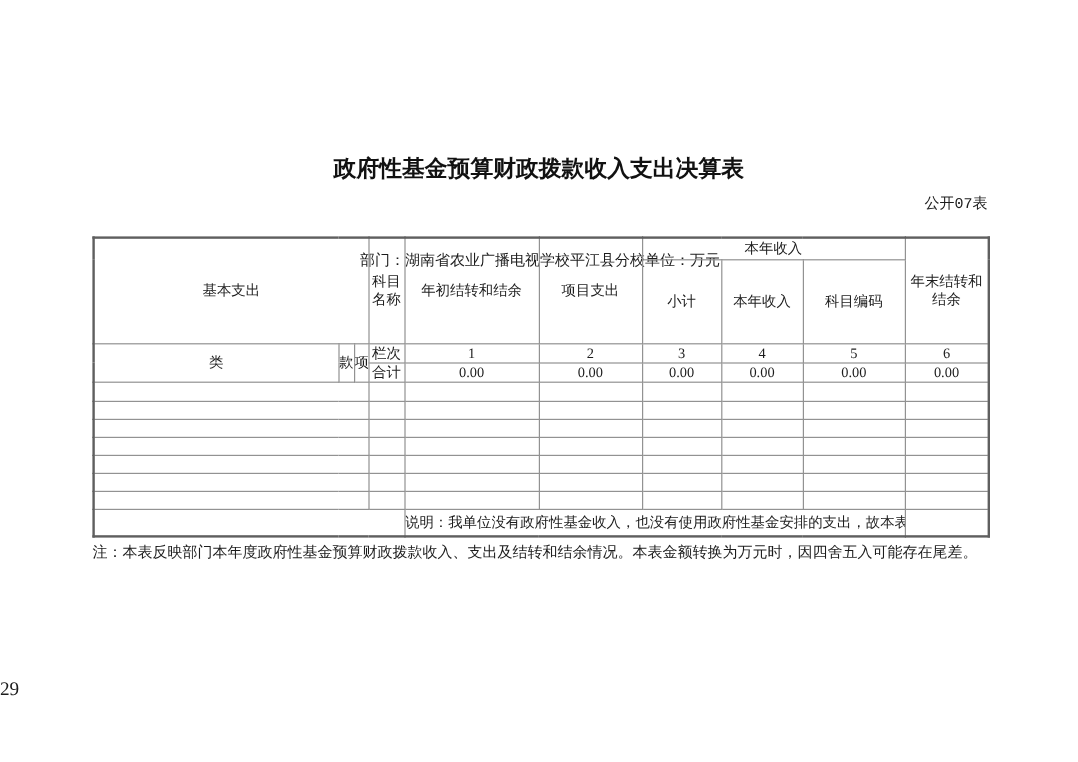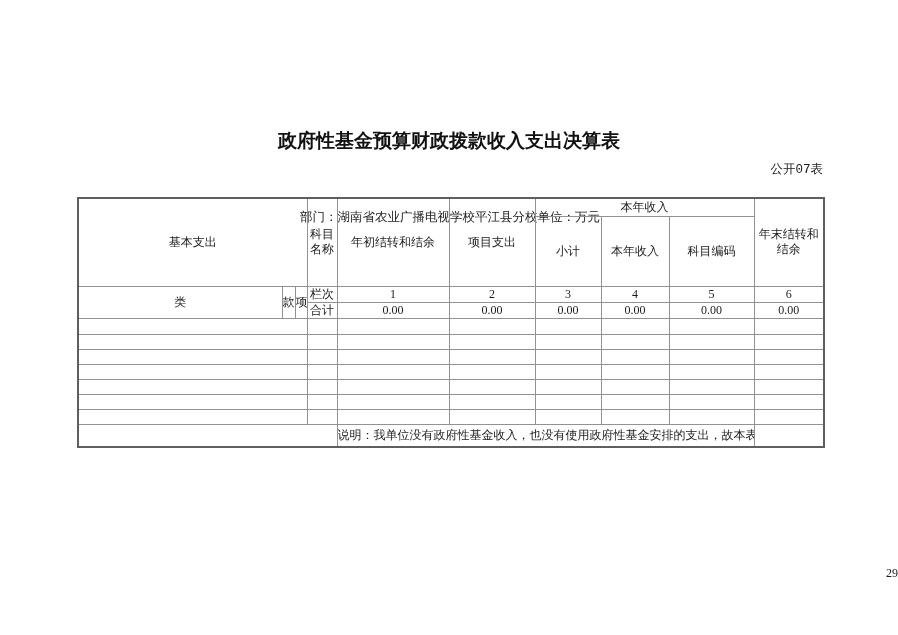--- a/index.html
+++ b/index.html
@@ -46,21 +46,21 @@
     text-align:left; padding-left:2px;
     font-size:10.5px; white-space:nowrap;
   }
 
   .footnote {
     position:absolute; top:452px; left:77px; width:760px;
     font-size:12.5px; white-space:nowrap;
   }
   .page-num {
     position:absolute; top:566px; left:0; width:100%;
-    text-align:right; font-size:12px;font-family:Liberation Serif, serif;
+    text-align:left; font-size:16px;font-family:Liberation Serif, serif;
   }
 </style>
 </head>
 <body>
 
 <div class="sheet">
 
   <div class="title">政府性基金预算财政拨款收入支出决算表</div>
 
   <div class="form-code">公开07表</div>
@@ -191,16 +191,17 @@
       </tr>
 
       <tr style="height:23px">
         <td colspan="4"></td>
         <td colspan="5" class="remark-cell">说明：我单位没有政府性基金收入，也没有使用政府性基金安排的支出，故本表无数据。</td>
         <td></td>
       </tr>
     </tbody>
   </table>
 
+  <div class="footnote">注：本表反映部门本年度政府性基金预算财政拨款收入、支出及结转和结余情况。本表金额转换为万元时，因四舍五入可能存在尾差。</div>
 
   <div class="page-num">29</div>
 
 </div>
 
 </body></html>

